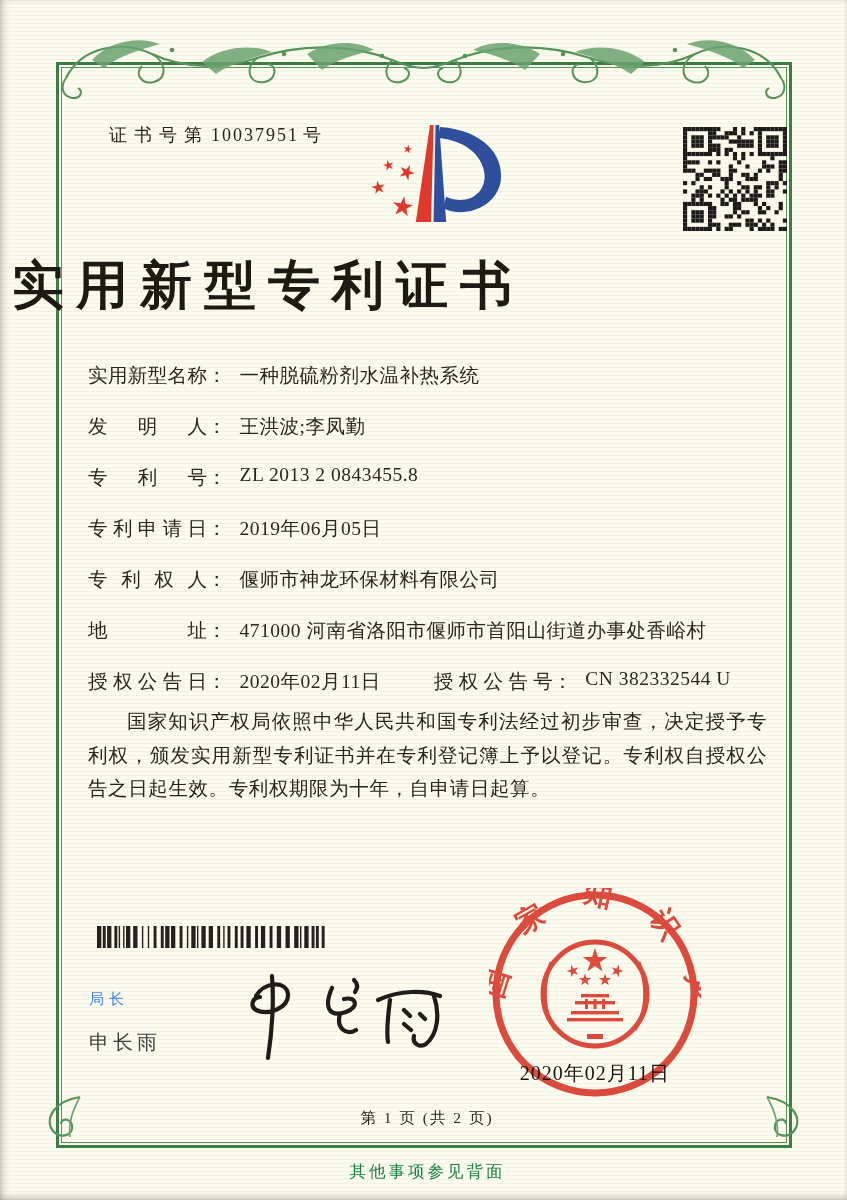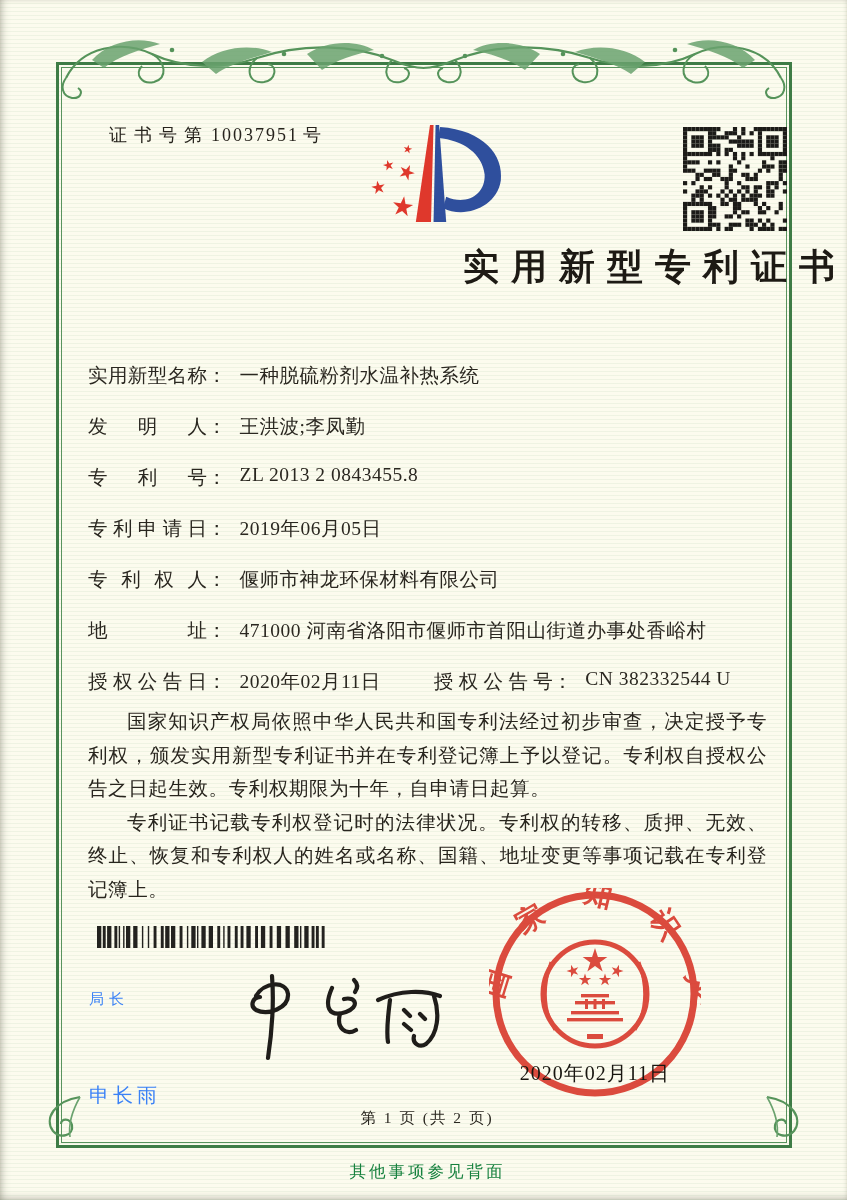--- a/index.html
+++ b/index.html
@@ -28,40 +28,40 @@
   .curl-br{ left:763px; top:1093px; transform:scaleX(-1); }
 
   .certno{ position:absolute; left:88px; top:123px; font-size:18px; color:#26231c; white-space:nowrap;margin-left:21px; }
   .certno .pre{ letter-spacing:7px; }
   .certno .num{ letter-spacing:2px; margin-left:2px; }
   .certno .suf{ margin-left:4px; }
 
   .logo{ position:absolute; left:344px; top:109px; width:172px; height:128px; }
   .qr{ position:absolute; left:683px; top:127px; width:104px; height:104px; }
 
-  .title{ position:absolute; left:0; right:0; top:243px; text-align:right;
-          font-size:36px; font-weight:bold; letter-spacing:12px; text-indent:12px;
+  .title{ position:absolute; left:0; right:0; top:251px; text-align:left;
+          font-size:52px; font-weight:bold; letter-spacing:12px; text-indent:12px;
           color:#1d1a14; }
 
   .frow{ position:absolute; left:88px; font-size:19.5px; color:#2a2720; white-space:nowrap; display:flex; }
   .flabel{ display:inline-flex; justify-content:space-between; width:119px; }
   .fcolon{ margin-right:13px; }
   .fvalue{ letter-spacing:.5px; }
   .r0{ top:362px; } .r1{ top:413px; } .r2{ top:464px; } .r3{ top:515px; }
   .r4{ top:566px; } .r5{ top:617px; } .r6{ top:668px; }
   .g2{ margin-left:53px; display:flex; }
 
   .paras{ position:absolute; left:88px; top:705px; width:679px; font-size:19.5px;
           line-height:1.72; color:#28251e; text-align:justify; letter-spacing:.6px; }
   .paras p{ text-indent:2em; }
 
   .barcode{ position:absolute; left:95px; top:926px; width:230px; height:22px; }
 
   .officer-title{ position:absolute; left:89px; top:990px; font-size:15px; letter-spacing:5px; color:#3b82f6; }
-  .officer-name{ position:absolute; left:89px; top:1082px; font-size:20px; letter-spacing:4px; color:#3b82f6; }
+  .officer-name{ position:absolute; left:89px; top:1029px; font-size:20px; letter-spacing:4px; color:#404040; }
   .signature{ position:absolute; left:228px; top:966px; width:230px; height:100px; }
 
   .seal{ position:absolute; left:489px; top:888px; width:212px; height:212px; opacity:.9; }
   .seal-date{ position:absolute; left:500px; top:1060px; width:190px; text-align:center;
               font-size:20px; letter-spacing:1px; color:#17150f; z-index:5; }
 
   .page-num{ position:absolute; left:0; right:0; top:1108px; text-align:center;
              font-size:15.5px; color:#2a2720; letter-spacing:2px;margin-left:7px; }
   .back-note{ position:absolute; left:8px; right:0; top:1161px; text-align:center;
               font-size:16.5px; color:#15803d; letter-spacing:3px; }
@@ -499,21 +499,20 @@
           <span>告</span>
           <span>号</span>
         </span>
         <span class="fcolon">：</span>
         <span class="fvalue">CN 382332544 U</span>
     </span>
   </div>
 
   <div class="paras">
     <p>国家知识产权局依照中华人民共和国专利法经过初步审查，决定授予专利权，颁发实用新型专利证书并在专利登记簿上予以登记。专利权自授权公告之日起生效。专利权期限为十年，自申请日起算。</p>
-    <p>专利证书记载专利权登记时的法律状况。专利权的转移、质押、无效、终止、恢复和专利权人的姓名或名称、国籍、地址变更等事项记载在专利登记簿上。</p>
   </div>
 
   <svg class="barcode" id="bcsvg" viewBox="0 0 230 22" preserveAspectRatio="none">
       <rect x="2.0" y="0" width="4.3" height="22" fill="#23221f"></rect>
       <rect x="7.8" y="0" width="2.9" height="22" fill="#23221f"></rect>
       <rect x="12.1" y="0" width="4.3" height="22" fill="#23221f"></rect>
       <rect x="19.4" y="0" width="2.9" height="22" fill="#23221f"></rect>
       <rect x="23.7" y="0" width="1.4" height="22" fill="#23221f"></rect>
       <rect x="28.1" y="0" width="1.4" height="22" fill="#23221f"></rect>
       <rect x="31.0" y="0" width="4.3" height="22" fill="#23221f"></rect>

